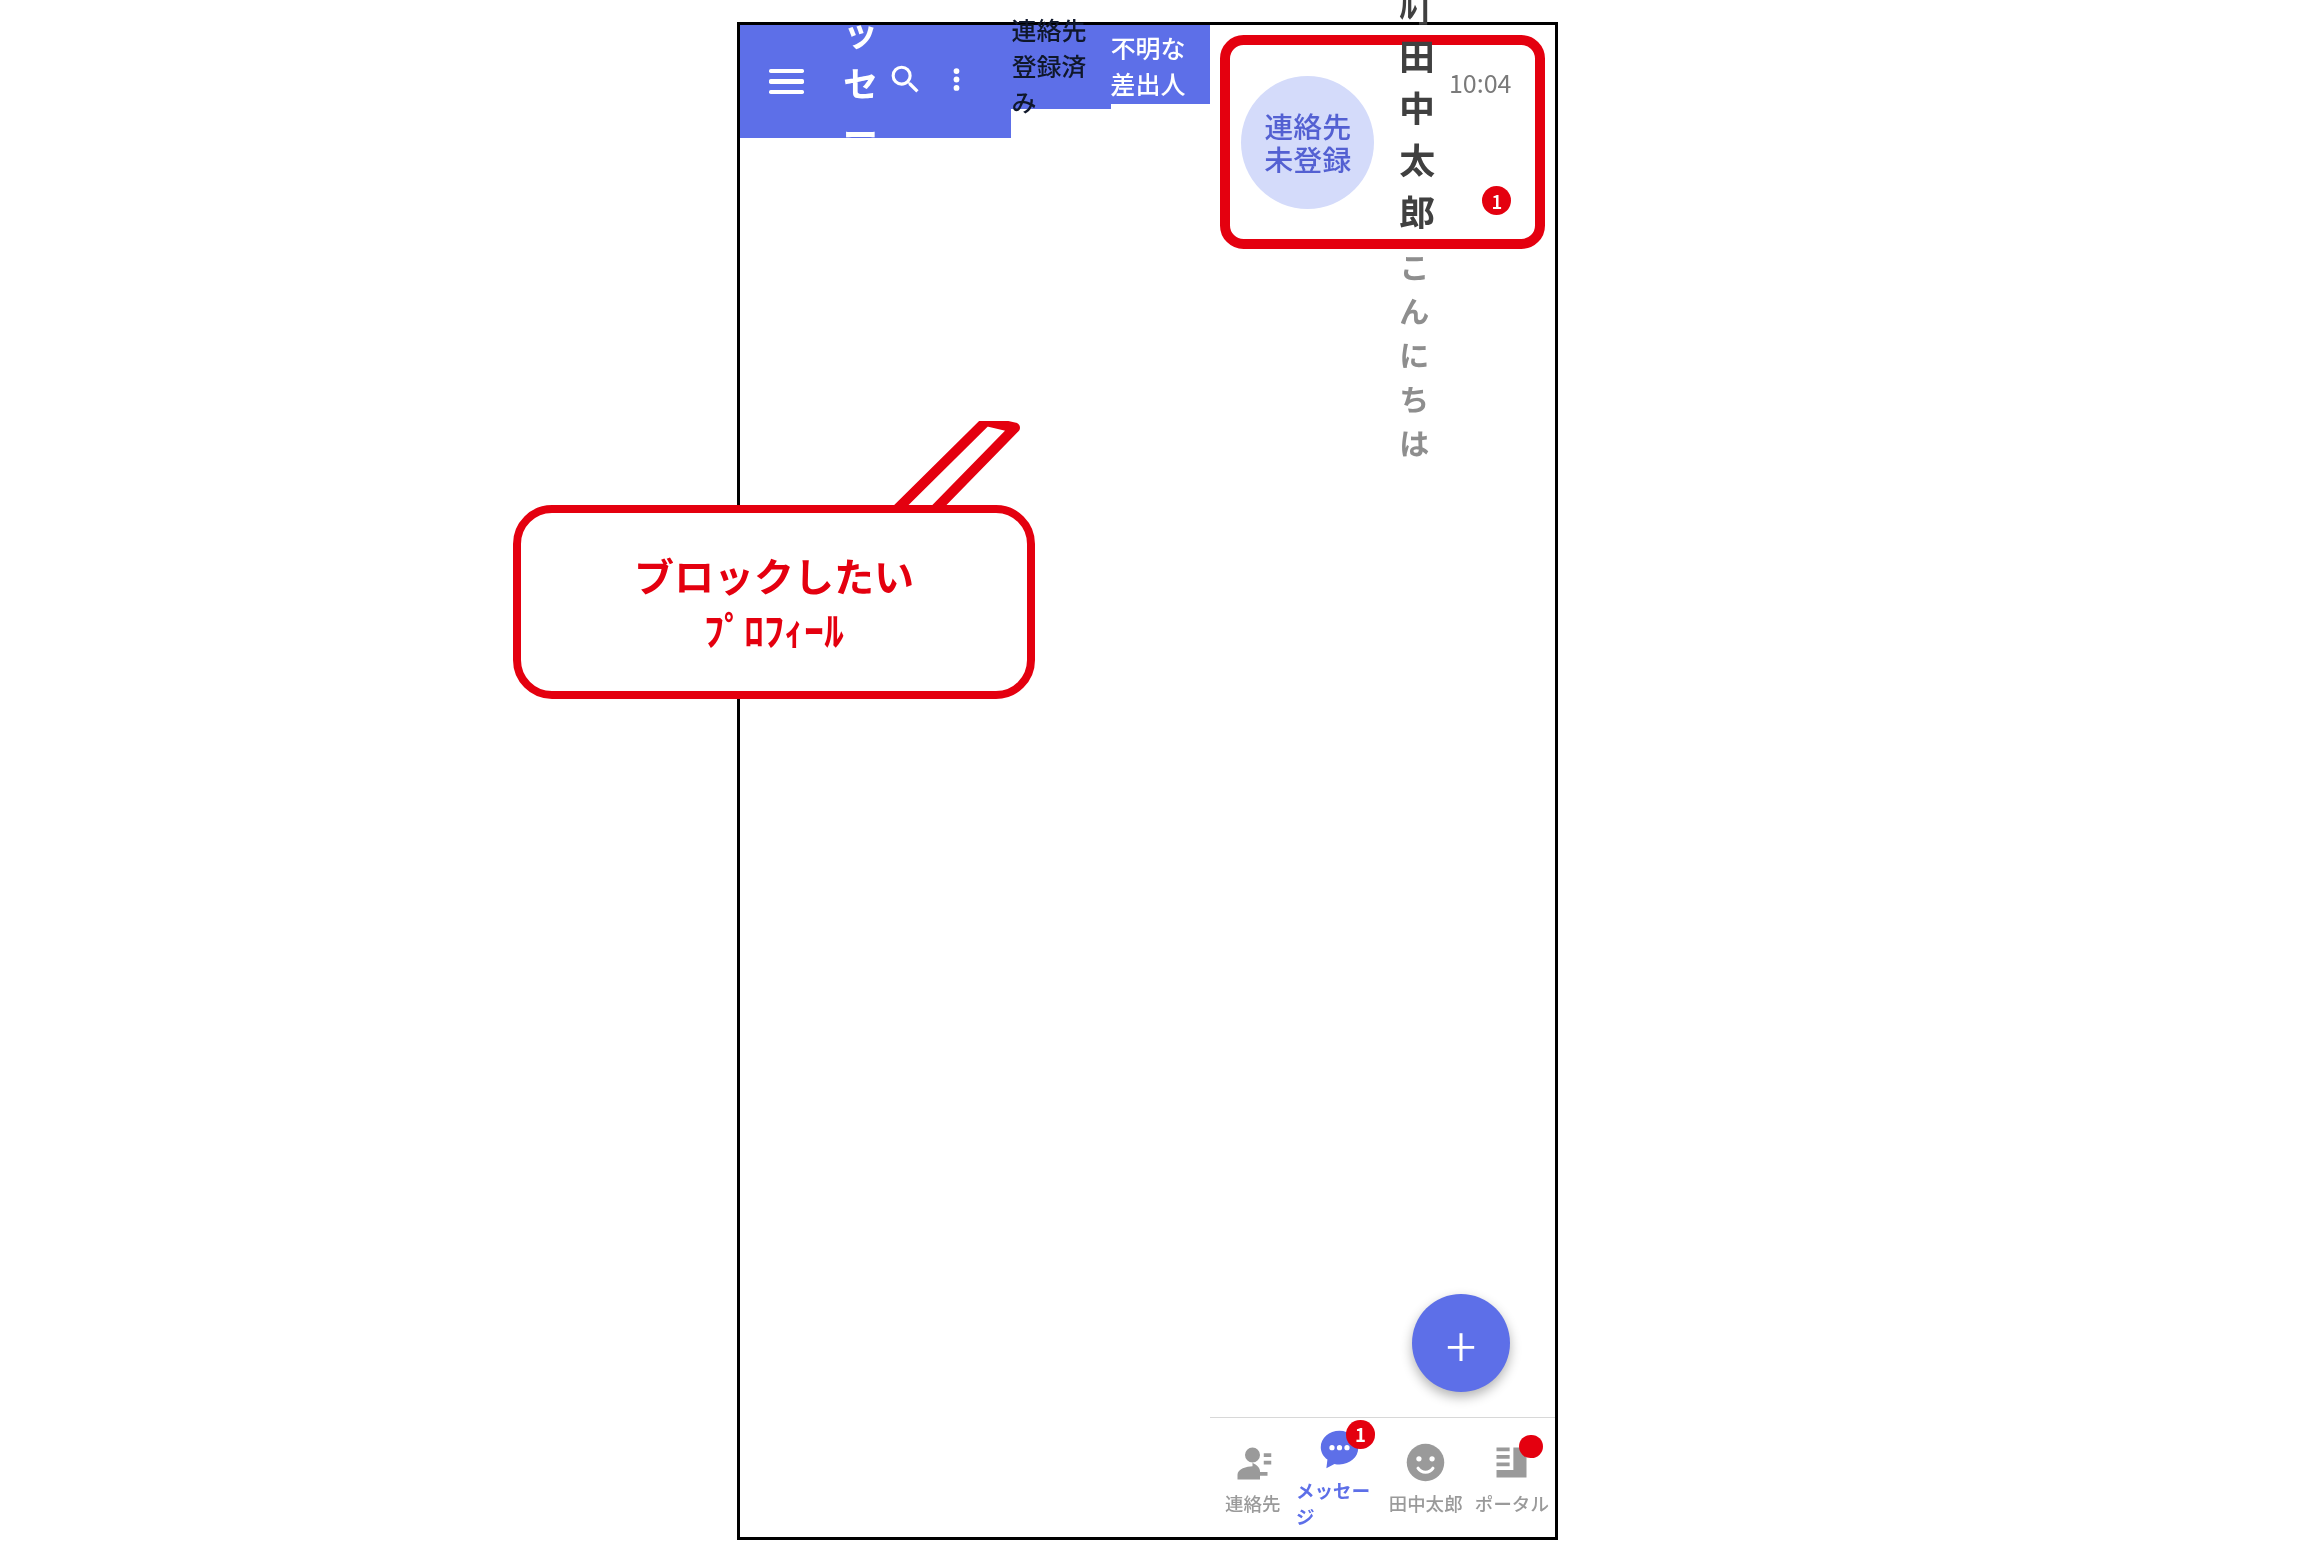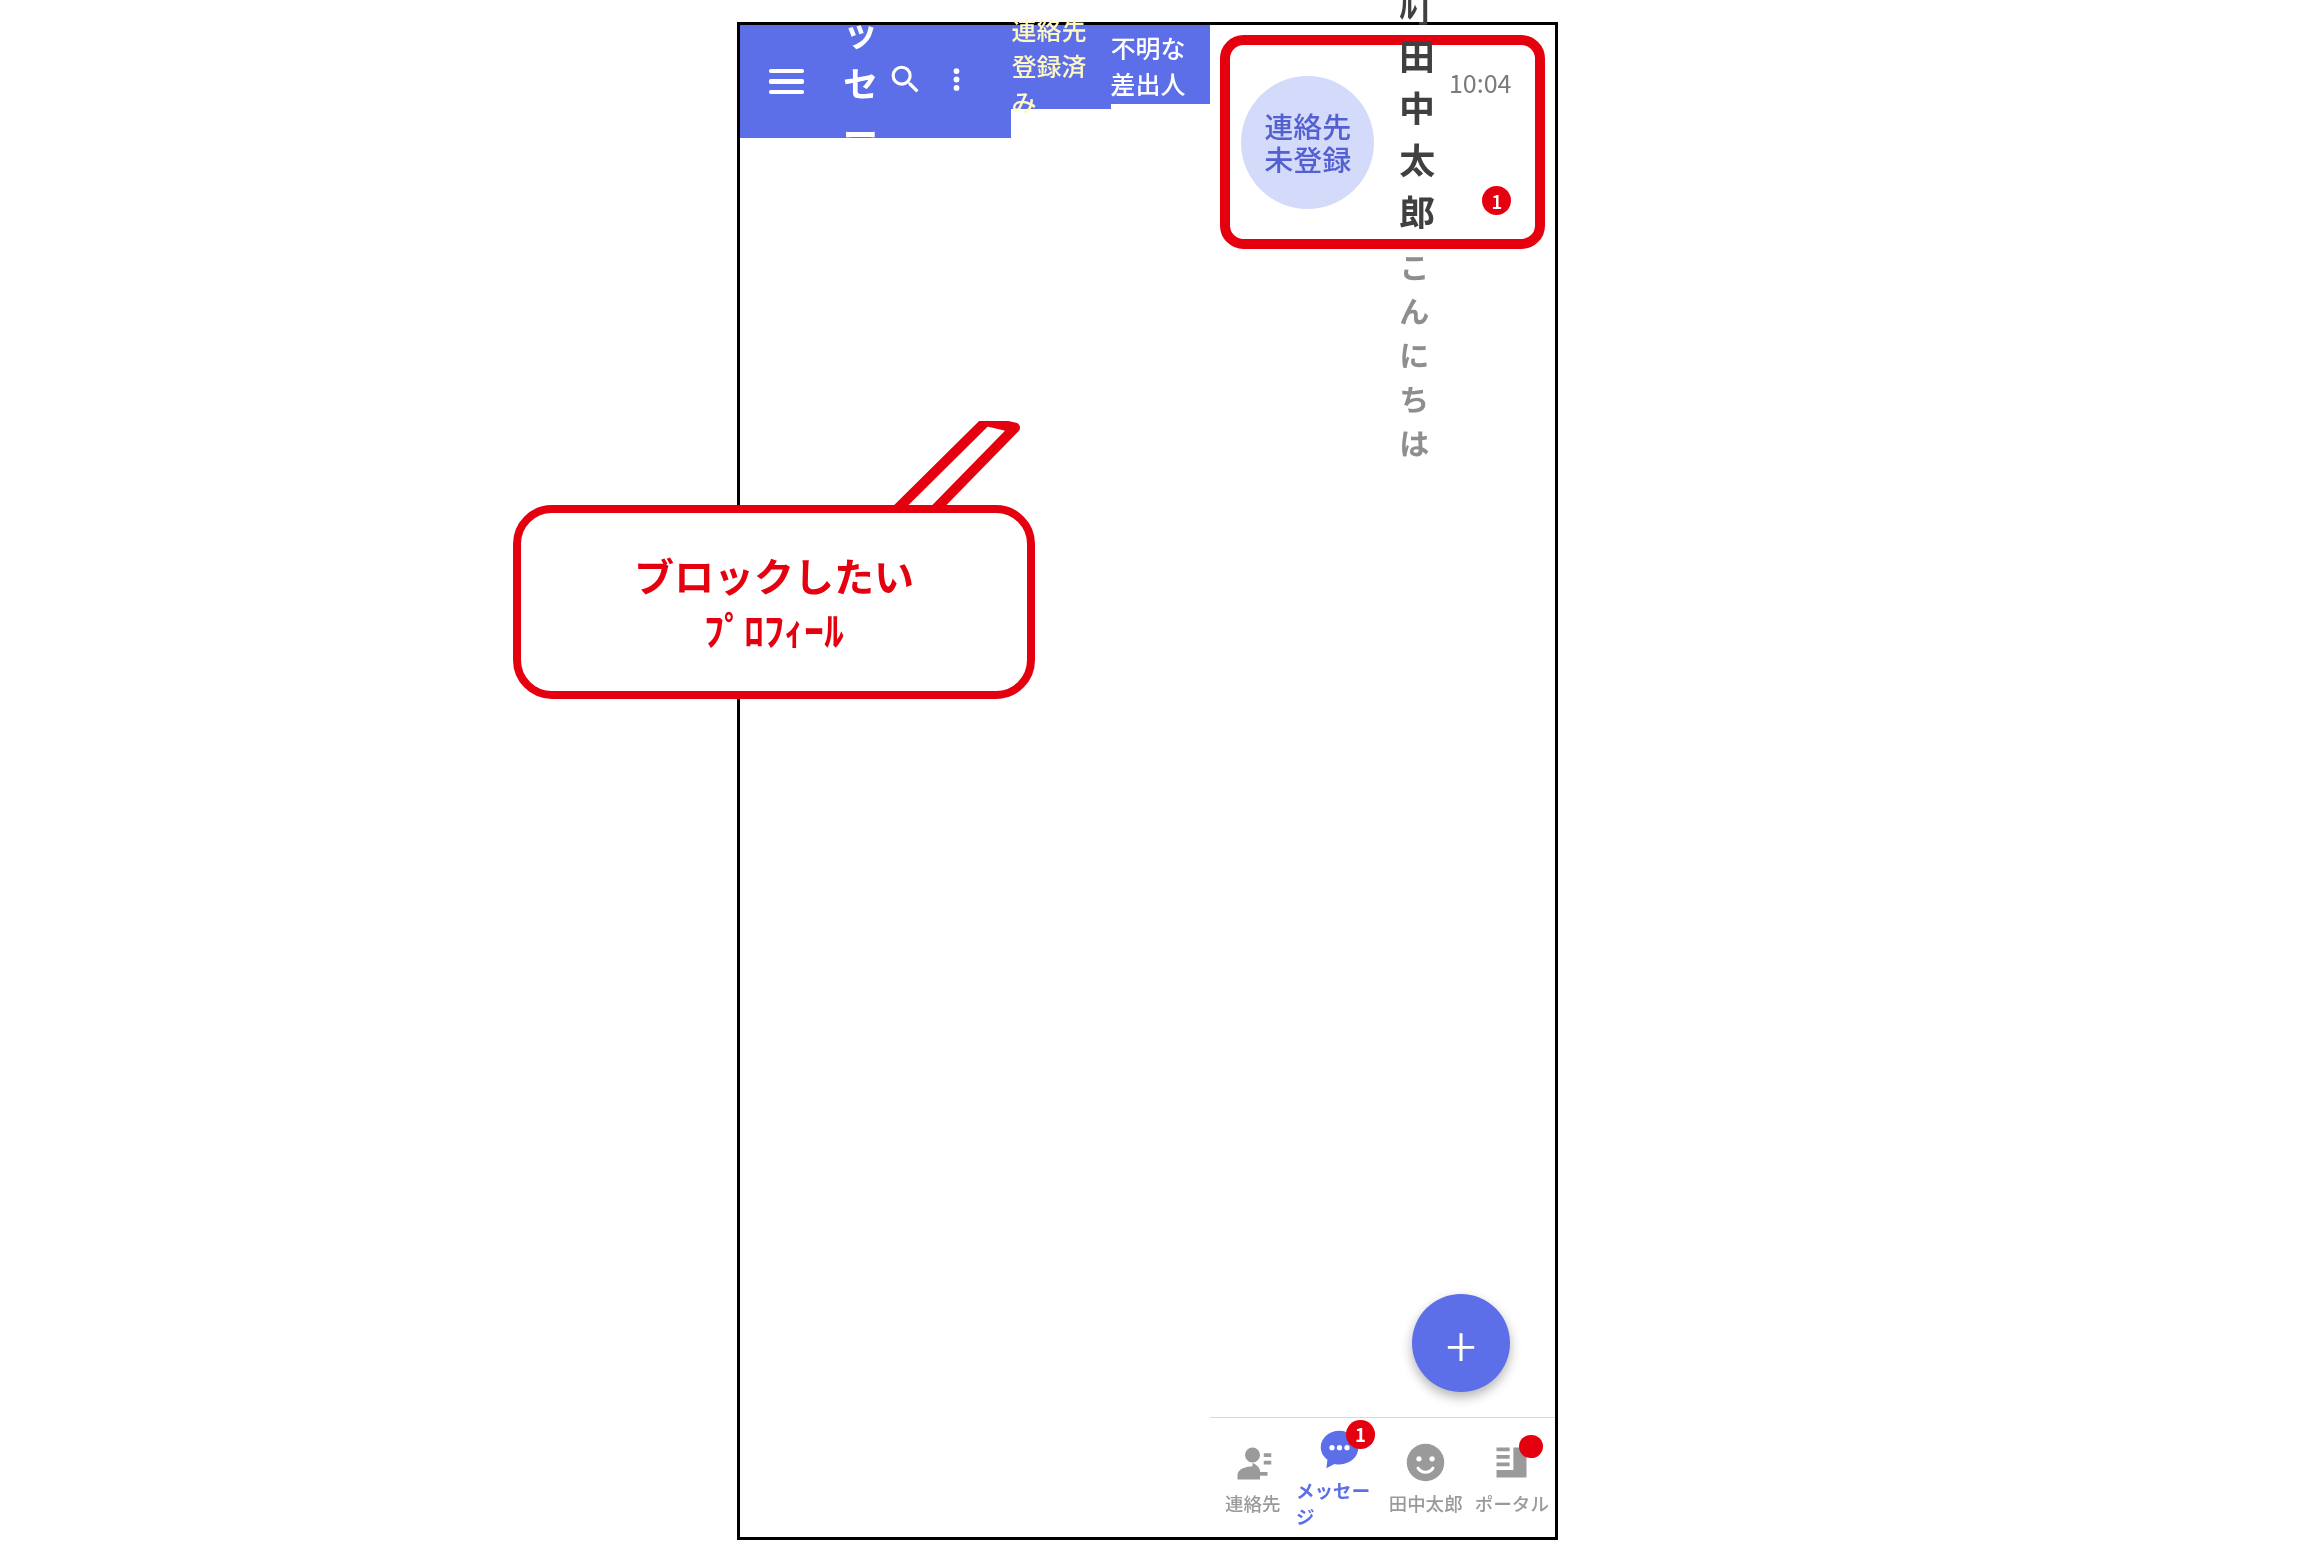--- a/index.html
+++ b/index.html
@@ -60,21 +60,21 @@
     display: flex;
     height: 84px;
   }
   .tab {
     flex: 1;
     display: flex;
     align-items: center;
     justify-content: center;
     font-size: 25px;
     font-weight: 500;
-    color: #fef9c3;
+    color: #0f172a;
     border-bottom: 5px solid transparent;
     cursor: pointer;
   }
   .tab.active {
     color: #fff;
     border-bottom: 5px solid #fff;
   }
   
   .convo-wrap {
     position: relative;

